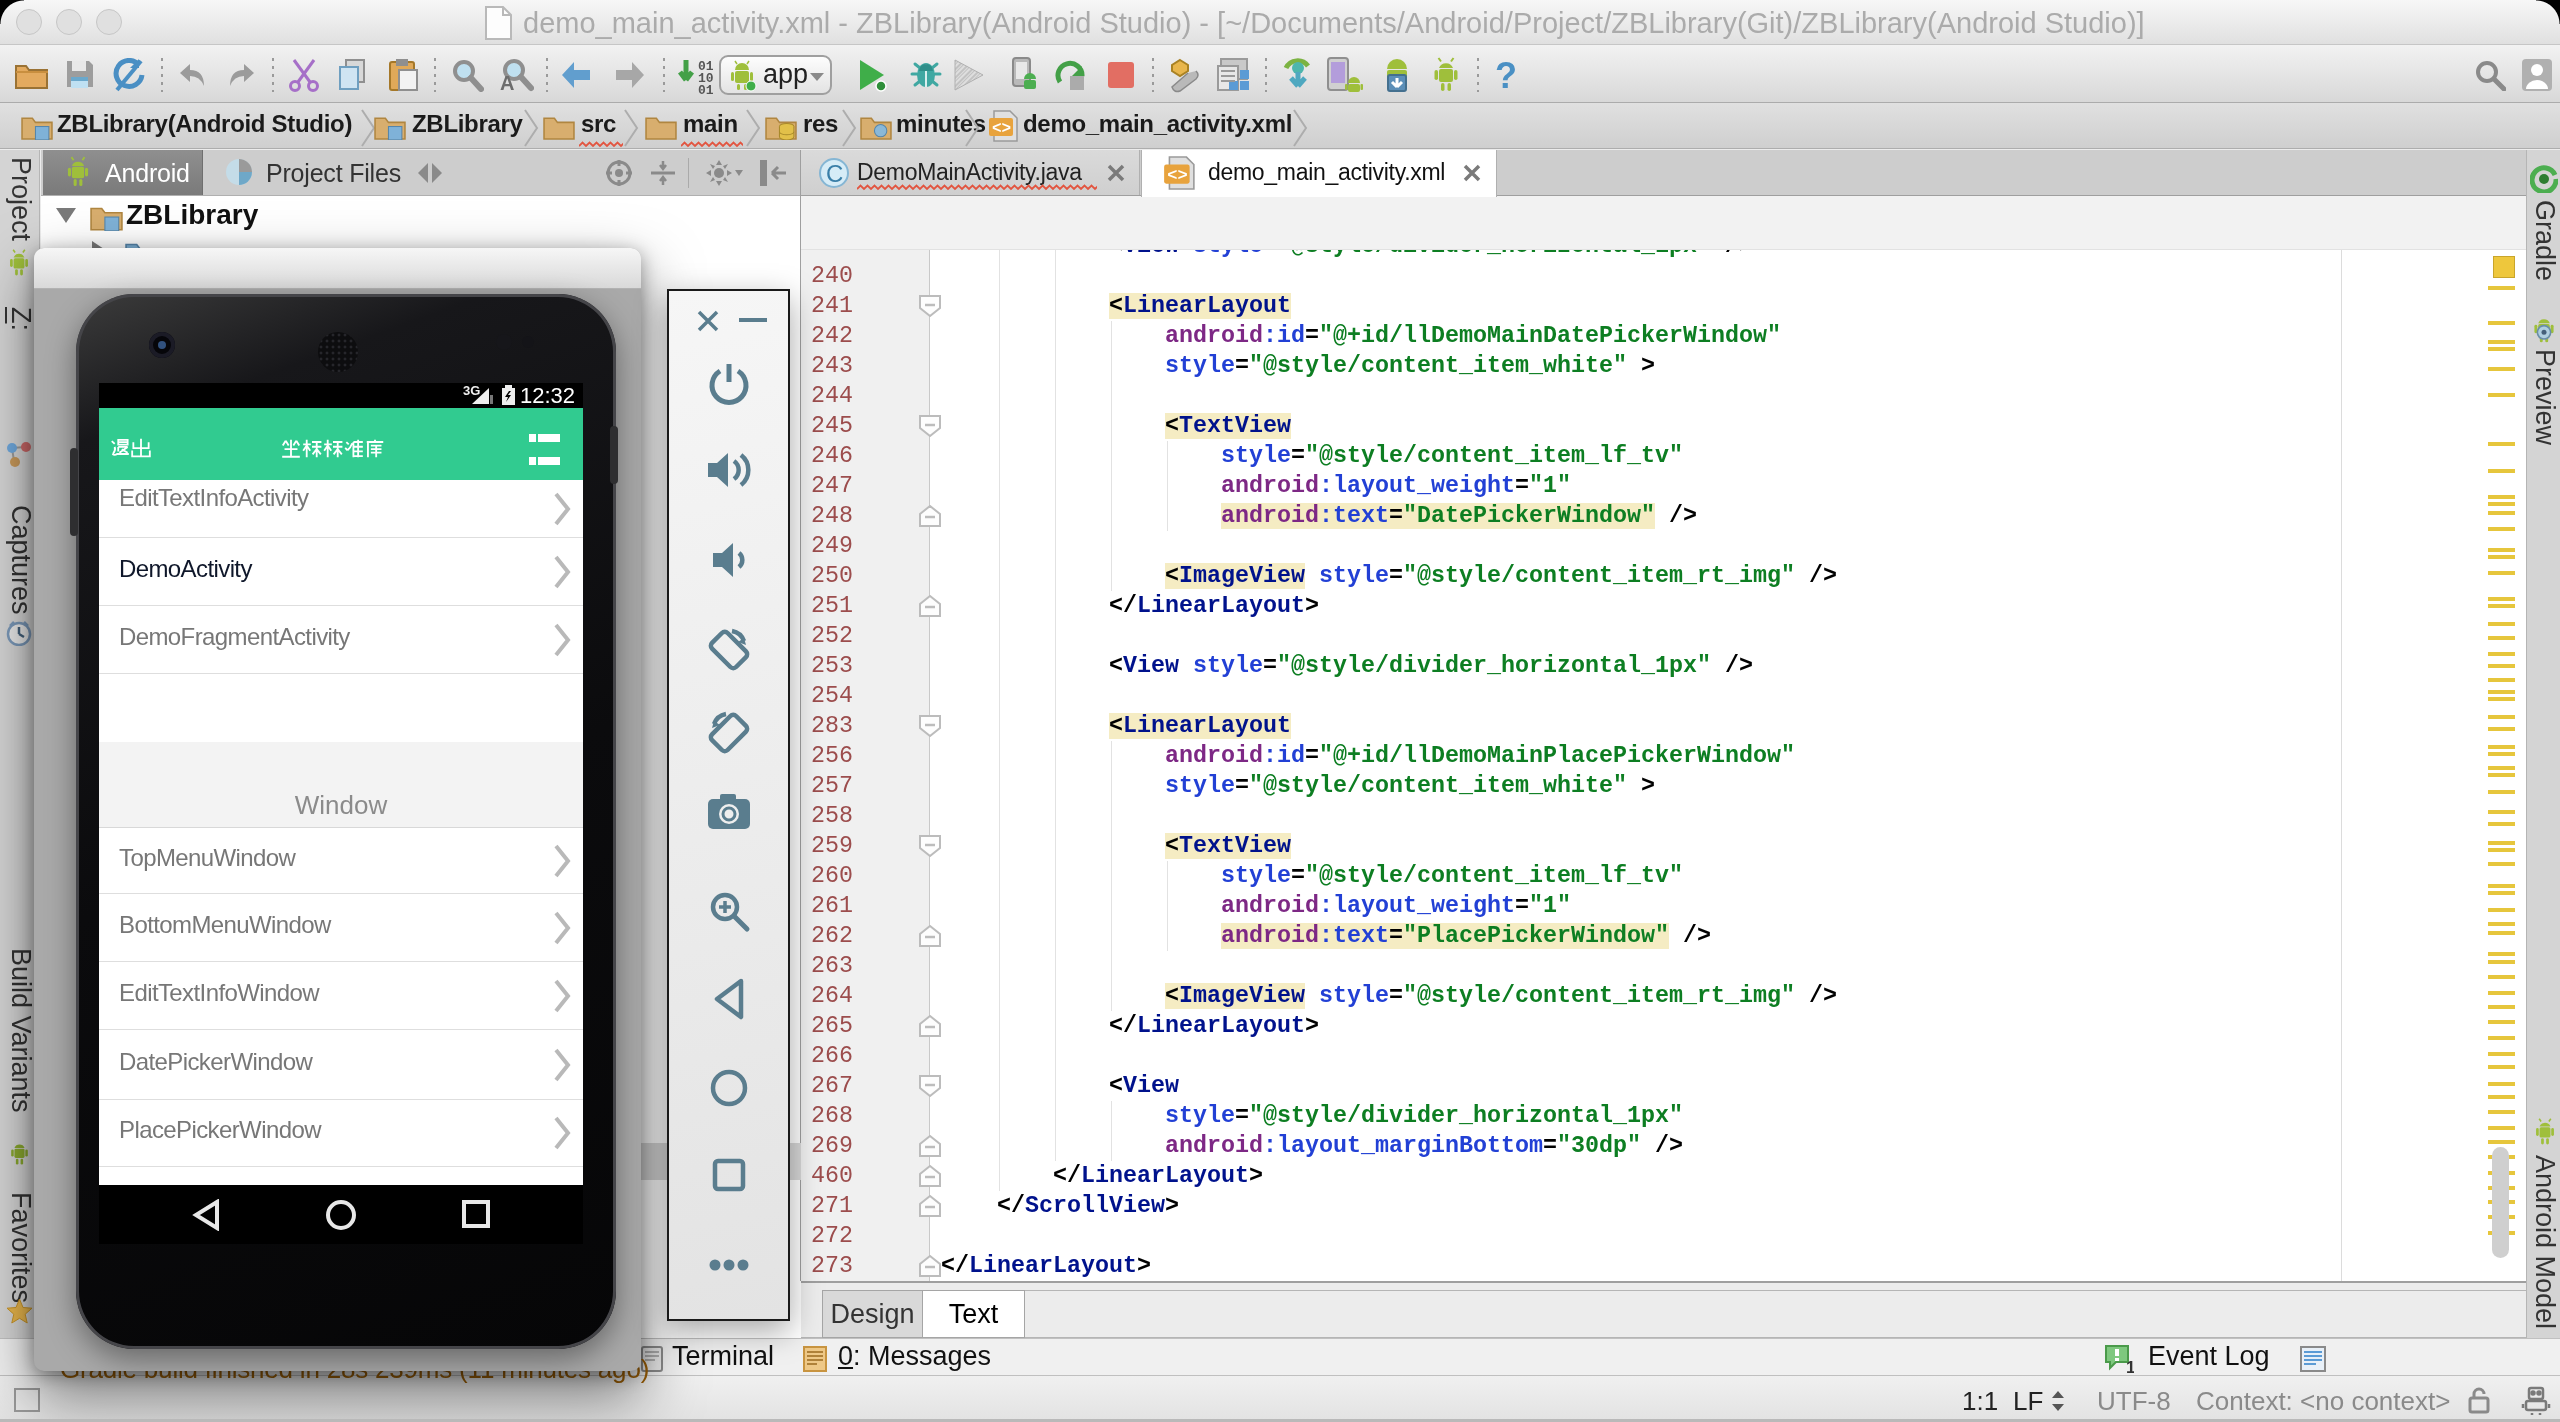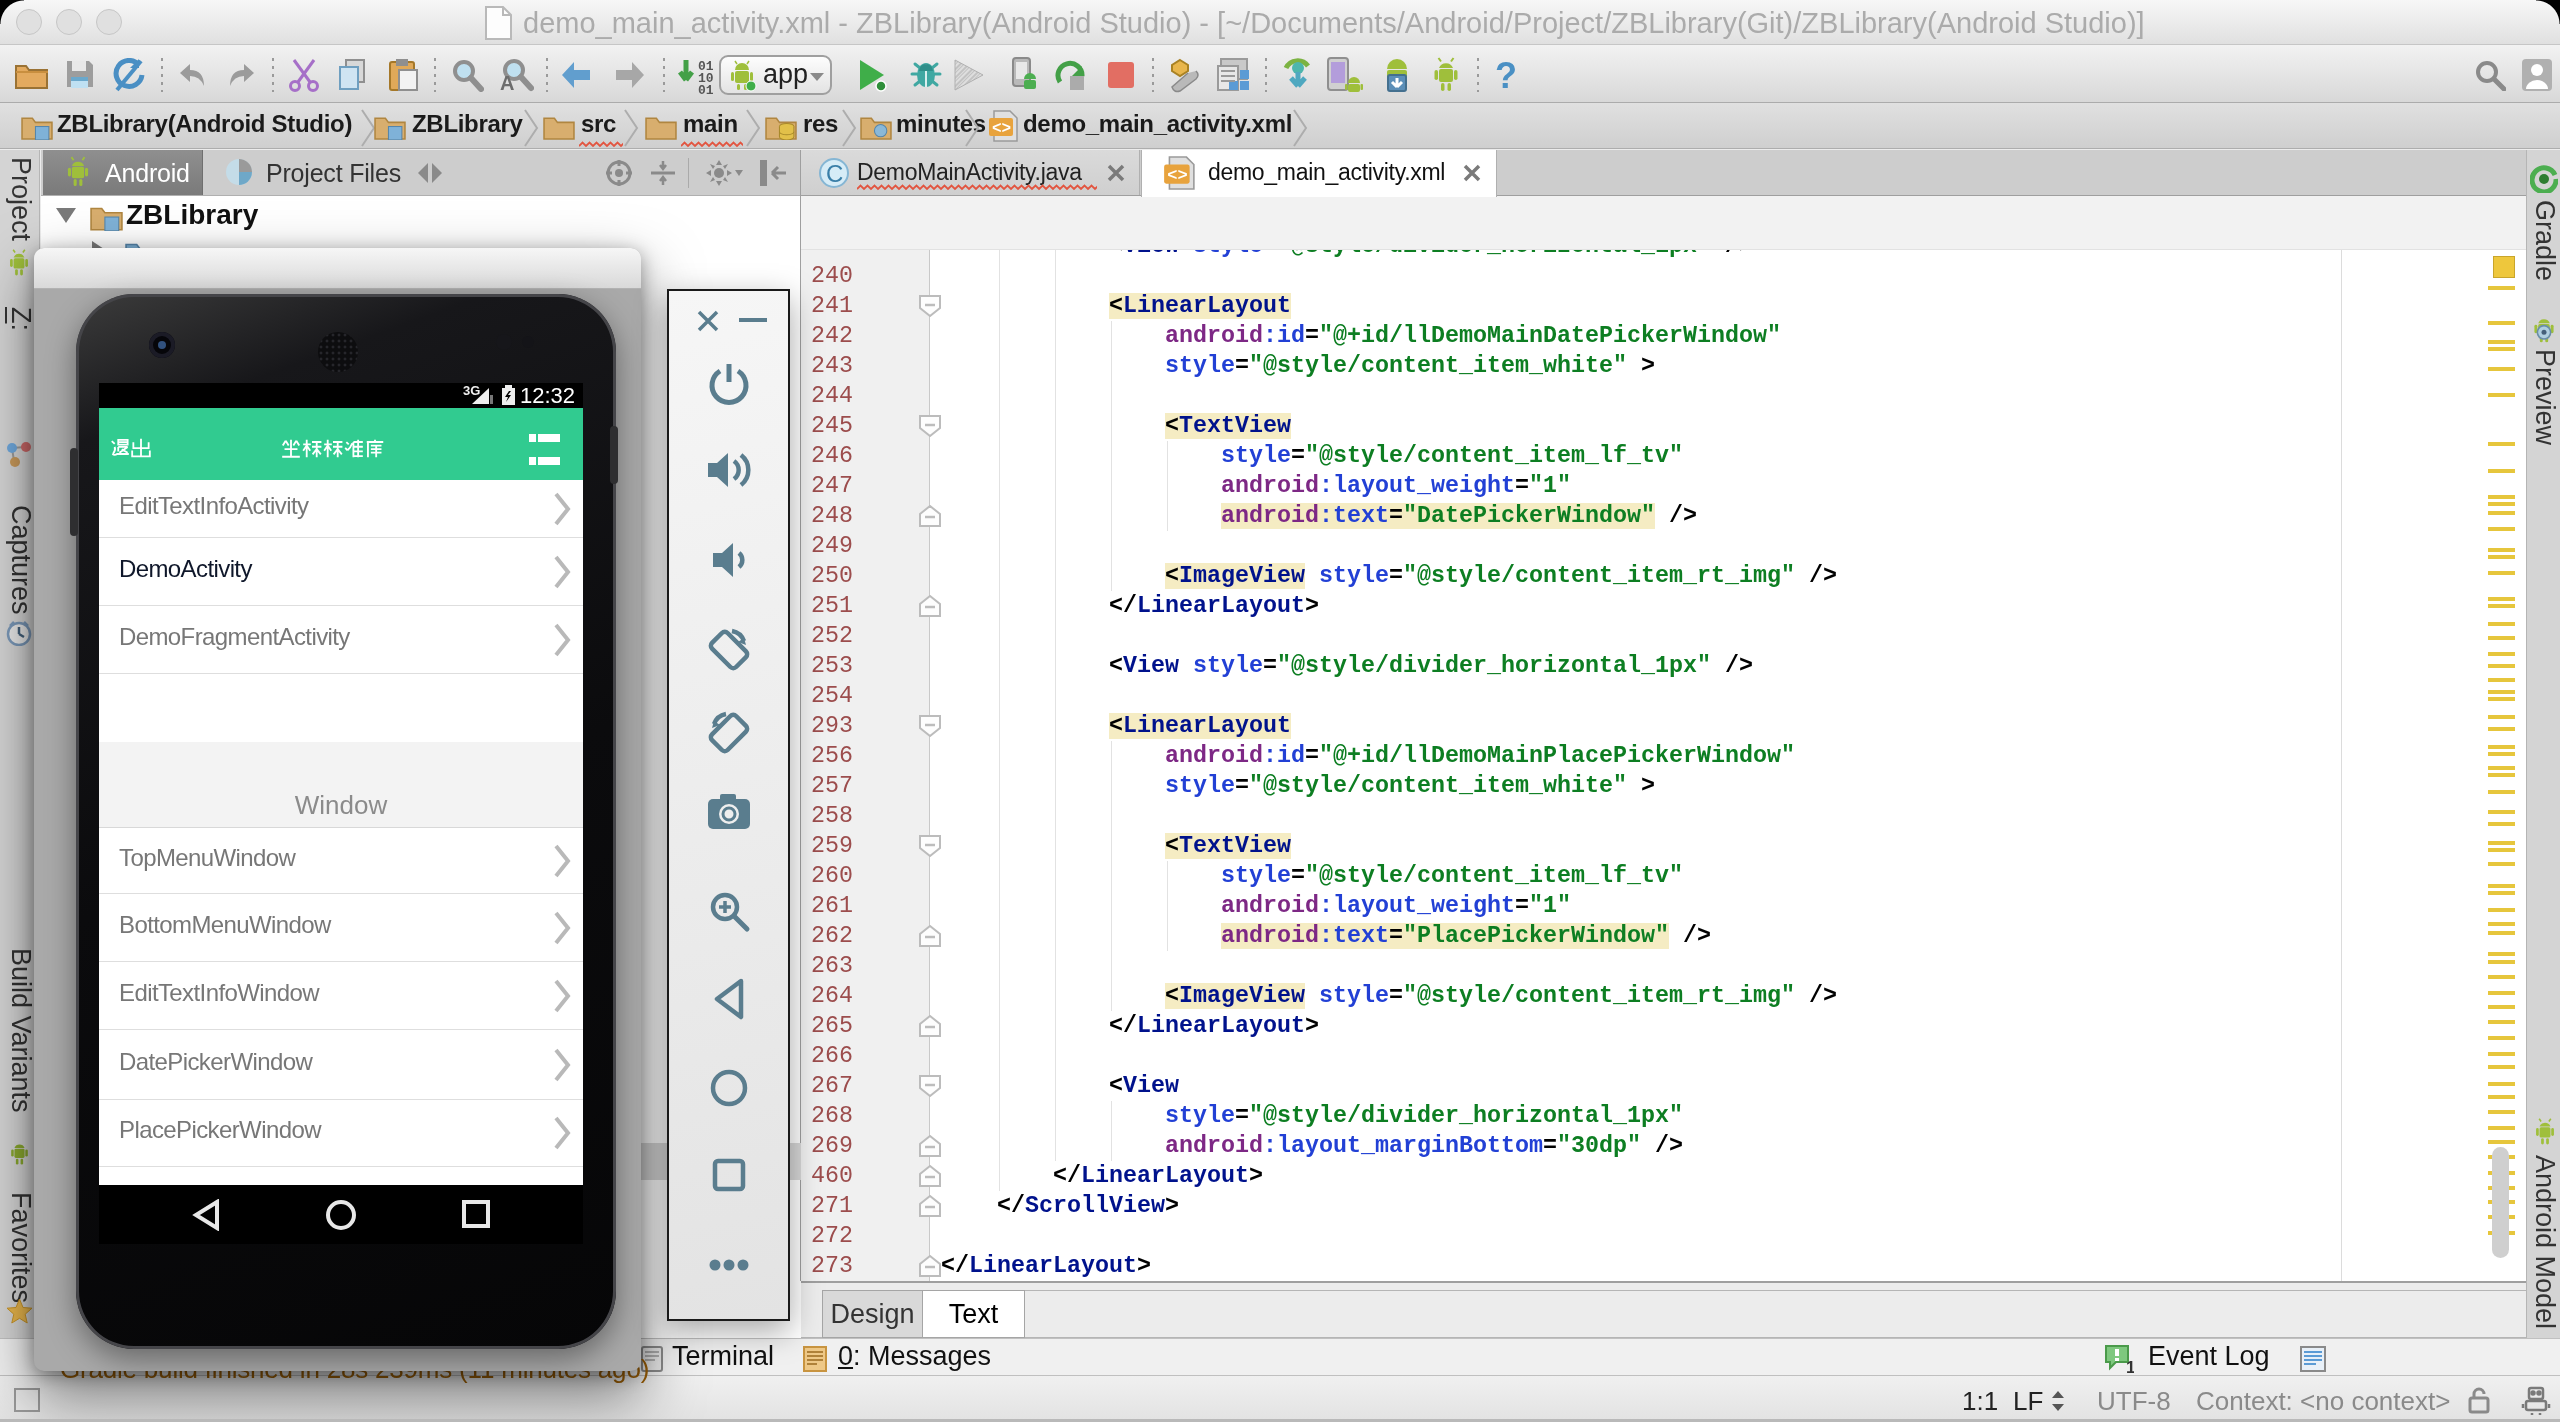--- a/index.html
+++ b/index.html
@@ -447,21 +447,21 @@
     <div class="lnum" style="left:0px;top:281px">249</div>
     <div class="codeline" style="left:140px;top:311px">                <span class="hl">&lt;<span class="t">ImageView</span></span> <span class="a">style</span>=<span class="v">"@style/content_item_rt_img"</span> /&gt;</div>
     <div class="lnum" style="left:0px;top:311px">250</div>
     <div class="codeline" style="left:140px;top:341px">            &lt;/<span class="t">LinearLayout</span>&gt;</div>
     <div class="lnum" style="left:0px;top:341px">251</div>
     <div class="lnum" style="left:0px;top:371px">252</div>
     <div class="codeline" style="left:140px;top:401px">            &lt;<span class="t">View</span> <span class="a">style</span>=<span class="v">"@style/divider_horizontal_1px"</span> /&gt;</div>
     <div class="lnum" style="left:0px;top:401px">253</div>
     <div class="lnum" style="left:0px;top:431px">254</div>
     <div class="codeline" style="left:140px;top:461px">            <span class="hl">&lt;<span class="t">LinearLayout</span></span></div>
-    <div class="lnum" style="left:0px;top:461px">293</div>
+    <div class="lnum" style="left:0px;top:461px">283</div>
     <div class="codeline" style="left:140px;top:491px">                <span class="n">android</span><span class="a">:id</span>=<span class="v">"@+id/llDemoMainPlacePickerWindow"</span></div>
     <div class="lnum" style="left:0px;top:491px">256</div>
     <div class="codeline" style="left:140px;top:521px">                <span class="a">style</span>=<span class="v">"@style/content_item_white"</span> &gt;</div>
     <div class="lnum" style="left:0px;top:521px">257</div>
     <div class="lnum" style="left:0px;top:551px">258</div>
     <div class="codeline" style="left:140px;top:581px">                <span class="hl">&lt;<span class="t">TextView</span></span></div>
     <div class="lnum" style="left:0px;top:581px">259</div>
     <div class="codeline" style="left:140px;top:611px">                    <span class="a">style</span>=<span class="v">"@style/content_item_lf_tv"</span></div>
     <div class="lnum" style="left:0px;top:611px">260</div>
     <div class="codeline" style="left:140px;top:641px">                    <span class="n">android</span><span class="a">:layout_weight</span>=<span class="v">"1"</span></div>
@@ -781,21 +781,21 @@
               <path d="M17 2 v4 M3 6 h28 M5 6 v26 M10 12 h18 M10 18 h18 M10 24 h18 M19 12 v20"></path>
             </g>
           </svg></div>
         <div class="abs" style="left:430px;top:26px">
  <div style="margin-bottom:5px"><span style="display:inline-block;width:7px;height:8px;background:#fff;vertical-align:top"></span><span style="display:inline-block;width:2px;height:8px;vertical-align:top"></span><span style="display:inline-block;width:22px;height:8px;background:#fff;vertical-align:top"></span></div>
  <div style="margin-bottom:5px"><span style="display:inline-block;width:7px;height:8px;background:#fff;vertical-align:top"></span><span style="display:inline-block;width:2px;height:8px;vertical-align:top"></span><span style="display:inline-block;width:22px;height:8px;background:#fff;vertical-align:top"></span></div>
  <div><span style="display:inline-block;width:7px;height:8px;background:#fff;vertical-align:top"></span><span style="display:inline-block;width:2px;height:8px;vertical-align:top"></span><span style="display:inline-block;width:22px;height:8px;background:#fff;vertical-align:top"></span></div>
 </div>
       </div>
       <div class="abs" style="left:0;top:97px;width:484px;height:58px;background:#fff;border-bottom:1px solid #dedede">
-      <div class="abs" style="left:20px;top:12px;font-size:24px;letter-spacing:-0.6px;color:#777">EditTextInfoActivity</div>
+      <div class="abs" style="left:20px;top:4px;font-size:24px;letter-spacing:-0.6px;color:#777">EditTextInfoActivity</div>
       <svg class="abs" style="left:455px;top:12px" width="17" height="34" viewBox="0 0 17 34">
           <path d="M2 2 L14 17 L2 32" fill="none" stroke="#b9b9b9" stroke-width="4"></path>
         </svg>
     </div>
       <div class="abs" style="left:0;top:155px;width:484px;height:68px;background:#fff;border-bottom:1px solid #dedede">
       <div class="abs" style="left:20px;top:17px;font-size:24px;letter-spacing:-0.6px;color:#0f172a">DemoActivity</div>
       <svg class="abs" style="left:455px;top:17px" width="17" height="34" viewBox="0 0 17 34">
           <path d="M2 2 L14 17 L2 32" fill="none" stroke="#b9b9b9" stroke-width="4"></path>
         </svg>
     </div>

